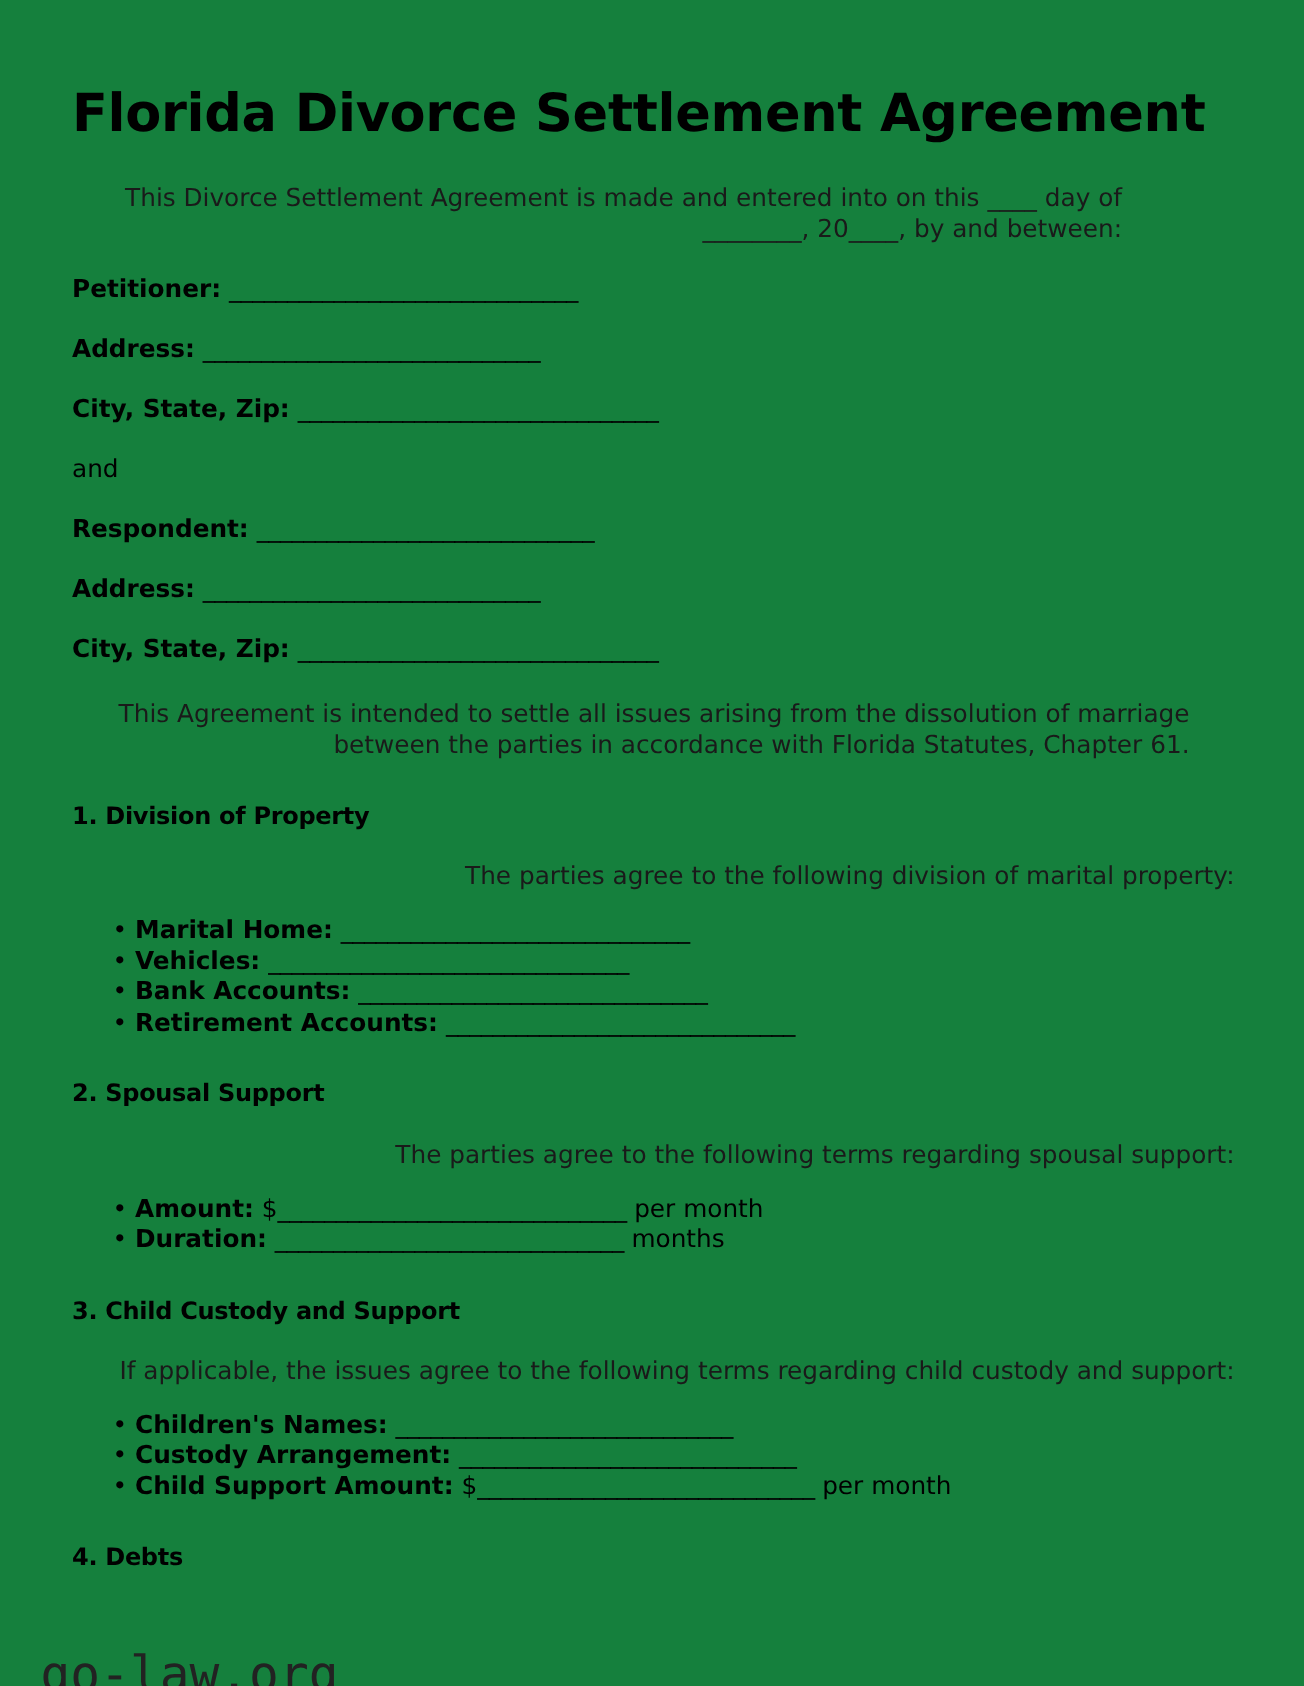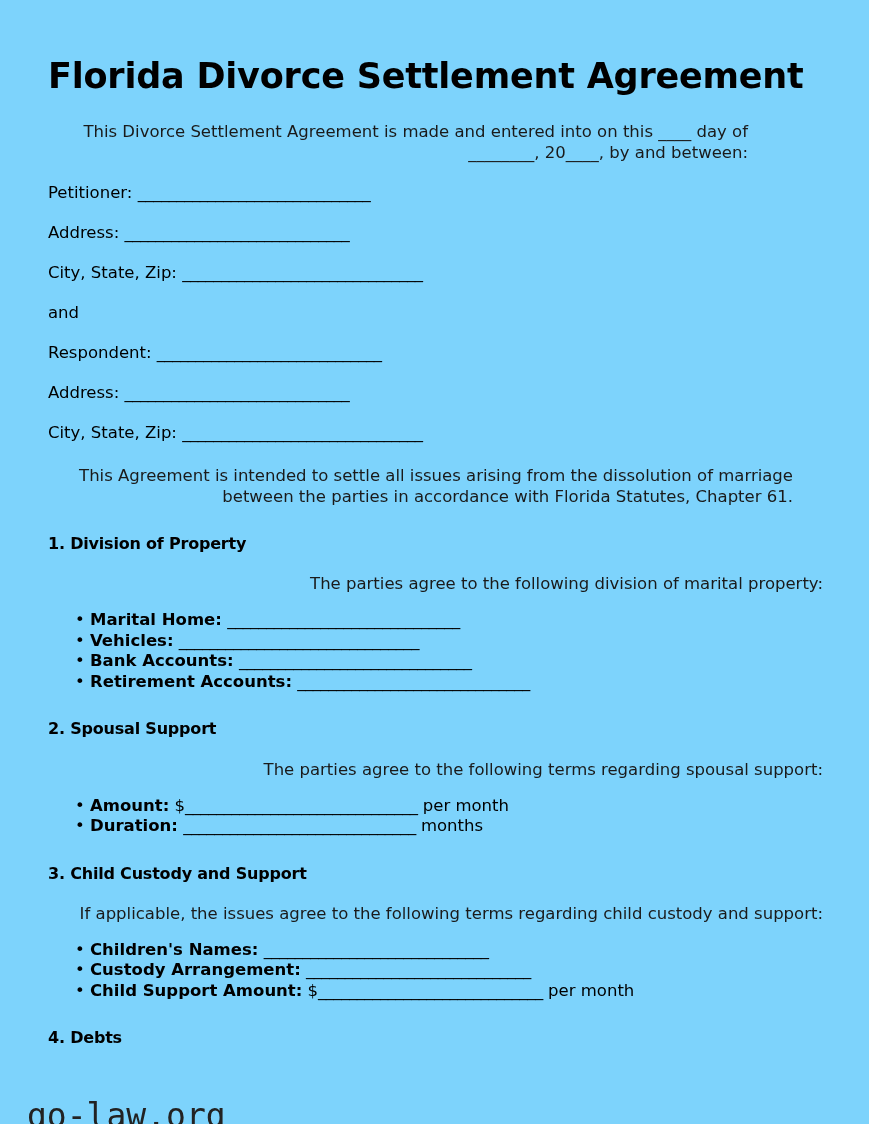--- a/index.html
+++ b/index.html
@@ -16,21 +16,21 @@
     font-family: "DejaVu Sans", "Liberation Sans", sans-serif;
     color: #000000;
     -webkit-font-smoothing: antialiased;
   }
 
   .page {
     position: absolute;
     top: 0; left: 0;
     width: 869px;
     height: 1124px;
-    background: #7dd3fc;
+    background: #15803d;
   }
 
   .content {
     position: absolute;
     left: 48px;
     top: 0;
     width: 775px;
   }
 
   
@@ -69,21 +69,21 @@
   .field-row {
     font-size: 16.5px;
     line-height: 21px;
     margin-top: 19px;
     white-space: nowrap;
   }
   .field-row.field-and {
     font-weight: normal;
   }
   .field-label {
-    font-weight: normal;
+    font-weight: bold;
   }
   .blank {
     font-weight: normal;
     letter-spacing: -0.5px;
     margin-top: 10px;
   }
 
   
   .section-heading {
     font-size: 16px;

